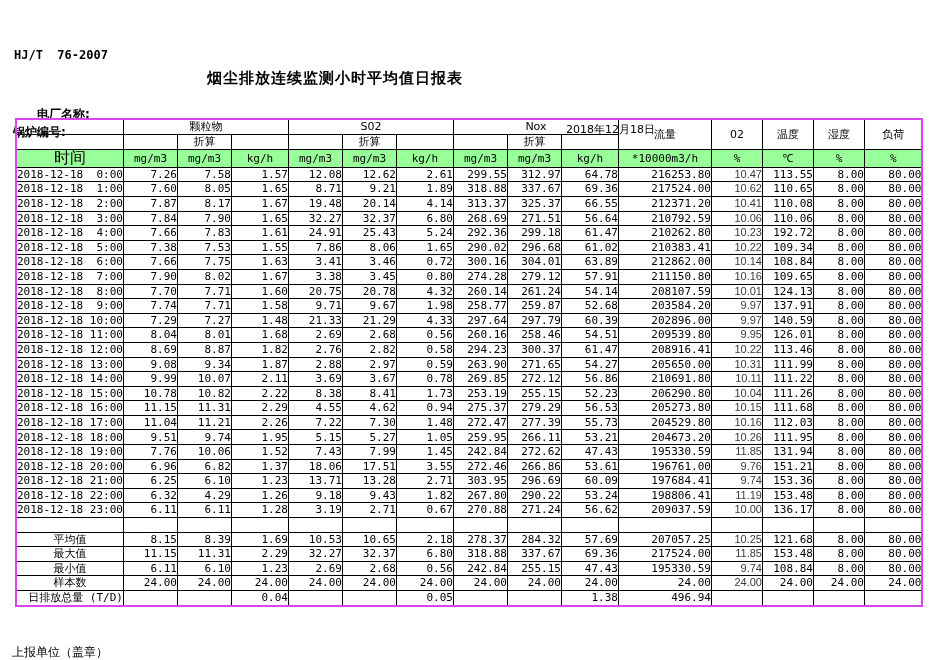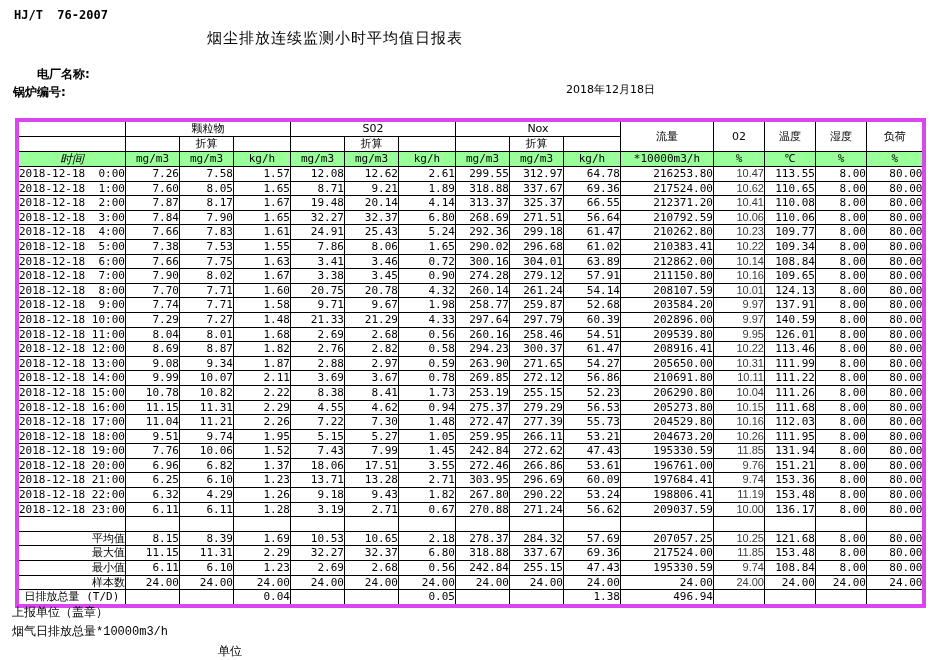--- a/index.html
+++ b/index.html
@@ -1,49 +1,49 @@
 <!DOCTYPE html>
 <html><head>
 <meta charset="utf-8">
 <style>
   html,body{margin:0;padding:0;}
   body{
     width:938px;height:660px;position:relative;background:#ffffff;color:#000;
     font-family:"DejaVu Sans", sans-serif;overflow:hidden;
   }
-  .abs{position:absolute;white-space:pre;}
+  .abs{position:absolute;white-space:pre;margin-top:40px;}
   .std{left:14px;top:8px;font-size:12px;font-weight:bold;font-family:"DejaVu Sans Mono",monospace;}
-  .title{left:207px;top:29px;font-size:15px;font-weight:normal;letter-spacing:1px;}
+  .title{left:207px;top:29px;font-size:15px;font-weight:bold;letter-spacing:1px;}
   .plant{left:13px;top:66px;font-size:12px;font-weight:bold;padding-left:24px;}
   .boiler{left:13px;top:84px;font-size:12px;font-weight:bold;}
   .date{left:566px;top:82px;font-size:11px;}
   .note{left:12px;top:623px;font-size:12px;font-family:Liberation Mono, monospace;}
   .runit{left:12px;top:604px;font-size:12px;}
   .unit2{left:218px;top:643px;font-size:12px;}
 
   table.report{
     position:absolute;left:15px;top:118px;
     border-collapse:collapse;table-layout:fixed;
-    border:4px solid #d946ef;
+    border:2px solid #d946ef;
   }
   table.report td{
     border:1px solid #000;overflow:hidden;white-space:pre;
     font-size:11px;line-height:1.05;padding:0;
   }
   thead td{height:14px;text-align:center;font-family:"DejaVu Sans",sans-serif;}
   thead td.grp{font-size:11px;}
   tbody td{height:13.6px;text-align:right;padding-right:7px;
     font-family:"DejaVu Sans Mono",monospace;}
-  td.time{font-size:10px;padding-right:3px;border-right-width:2px;}
+  td.time{font-size:10px;padding-right:3px;border-right-width:2px;text-align:center;}
   td.gsep{border-right-width:2px;}
   td.o2{font-family:"Liberation Sans",sans-serif;color:#3a3a3a;font-size:10.5px;padding-right:11px;}
   tr.units td{background:#99FF99;text-align:center;padding-right:0;height:14px;
     font-family:"DejaVu Sans Mono",monospace;font-size:11px;}
-  tr.units td.tlabel{font-family:"DejaVu Sans",sans-serif;font-size:12px;font-style:italic;}
-  td.left{text-align:center;padding-left:2px;padding-right:0;}
+  tr.units td.tlabel{font-family:"DejaVu Sans",sans-serif;font-size:16px;}
+  td.left{text-align:right;padding-left:2px;padding-right:0;}
   tr.spacer td{height:13.6px;}
 </style>
 </head>
 <body>
 
 <div class="abs std">HJ/T  76-2007</div>
 <div class="abs title">烟尘排放连续监测小时平均值日报表</div>
 <div class="abs plant">电厂名称:</div>
 <div class="abs boiler">锅炉编号:</div>
 <div class="abs date">2018年12月18日</div>
@@ -183,21 +183,21 @@
         <td class="">7.83</td>
         <td class="gsep ">1.61</td>
         <td class="">24.91</td>
         <td class="">25.43</td>
         <td class="gsep ">5.24</td>
         <td class="">292.36</td>
         <td class="">299.18</td>
         <td class="gsep ">61.47</td>
         <td class="">210262.80</td>
         <td class="o2">10.23</td>
-        <td class="">109.77</td>
+        <td class="">192.72</td>
         <td class="">8.00</td>
         <td class="">80.00</td>
       </tr>
       <tr>
         <td class="time">2018-12-18  5:00</td>
         <td class="">7.38</td>
         <td class="">7.53</td>
         <td class="gsep ">1.55</td>
         <td class="">7.86</td>
         <td class="">8.06</td>
@@ -228,21 +228,21 @@
         <td class="">8.00</td>
         <td class="">80.00</td>
       </tr>
       <tr>
         <td class="time">2018-12-18  7:00</td>
         <td class="">7.90</td>
         <td class="">8.02</td>
         <td class="gsep ">1.67</td>
         <td class="">3.38</td>
         <td class="">3.45</td>
-        <td class="gsep ">0.90</td>
+        <td class="gsep ">0.80</td>
         <td class="">274.28</td>
         <td class="">279.12</td>
         <td class="gsep ">57.91</td>
         <td class="">211150.80</td>
         <td class="o2">10.16</td>
         <td class="">109.65</td>
         <td class="">8.00</td>
         <td class="">80.00</td>
       </tr>
       <tr>

